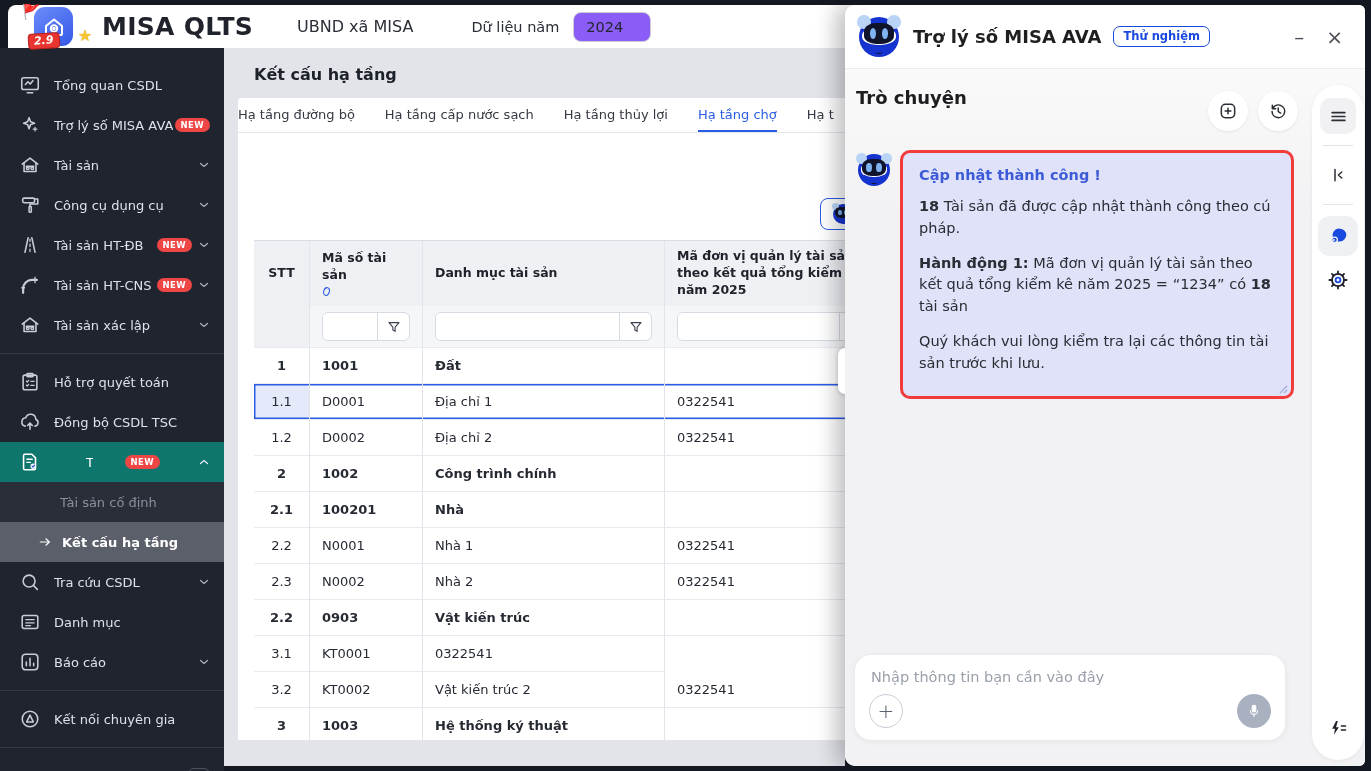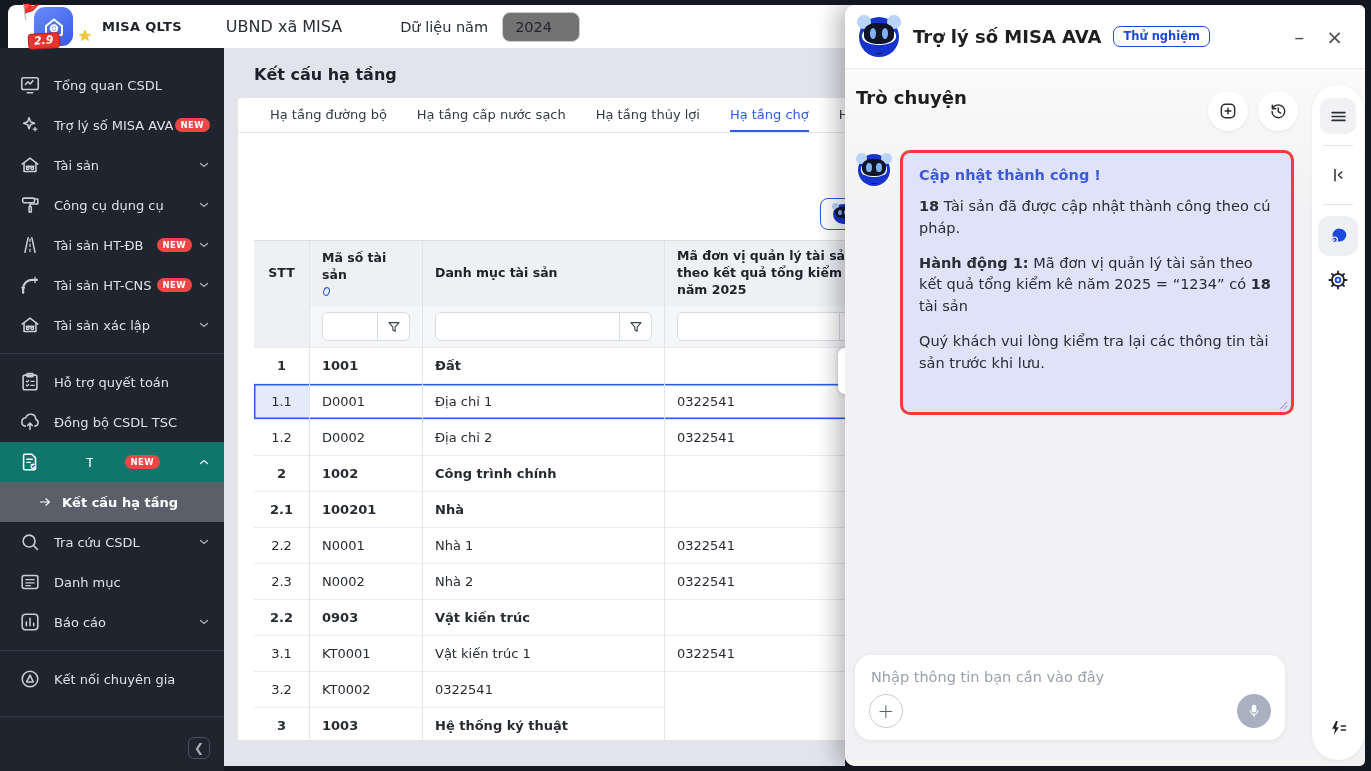--- a/index.html
+++ b/index.html
@@ -14,25 +14,25 @@
   .topbar { position:absolute; left:8px; top:5px; right:7px; height:43px;
     background:#fff; border-radius:8px 8px 0 0; display:flex; align-items:center; z-index:5; }
   .logo-wrap { position:relative; width:74px; height:43px; margin-left:12px; }
   .logo-sq { position:absolute; left:14px; top:2px; width:39px; height:39px; border-radius:11px;
     background:linear-gradient(145deg,#6a8cfa,#3558e8); display:flex; align-items:center; justify-content:center; }
   .logo-flag { position:absolute; left:2px; top:0px; font-size:15px; line-height:1; }
   .logo-star { position:absolute; right:2px; bottom:4px; color:#f7c531; font-size:16px; line-height:1; text-shadow:0 0 1px #c9921a; }
   .logo-ver { position:absolute; left:8px; bottom:-1px; background:#e8352f; color:#fff; font-size:11px;
     font-weight:bold; font-style:italic; padding:0 5px 1px; border-radius:4px; transform:rotate(-4deg);
     border:1px solid #b31f1c; }
-  .app-name { font-size:13px; font-weight:bold; color:#20232b; letter-spacing:.3px; margin-left:8px; }
+  .app-name { font-size:25px; font-weight:bold; color:#20232b; letter-spacing:.3px; margin-left:8px; }
   .org-name { font-size:16px; color:#2a2e37; margin-left:44px; }
   .year-label { font-size:14.5px; color:#2a2e37; margin-left:58px;text-align:right; }
   .year-input { width:78px; height:30px; margin-left:14px; border:1px solid #c9ced6; border-radius:8px;
-    font-size:14.5px; color:#23262e; text-align:left; padding-left:12px; background:#737373;
+    font-size:14.5px; color:#23262e; text-align:left; padding-left:12px; background:#8b5cf6;
     font-family:inherit; }
 
   
   .sidebar { position:absolute; left:0; top:48px; width:224px; bottom:0; background:#20242f;
     color:#dde1e8; z-index:4; display:flex; flex-direction:column; }
   .side-list { padding-top:17px; }
   .side-item { position:relative; height:40px; display:flex; align-items:center; padding:0 14px 0 19px;
     font-size:13px; cursor:pointer; }
   .side-item .s-icon { width:22px; height:22px; margin-right:13px; color:#c8cdd6; flex:0 0 22px; }
   .side-item .s-label { white-space:nowrap; overflow:hidden; }
@@ -52,21 +52,21 @@
   .collapse-row { height:46px; display:flex; align-items:center; justify-content:flex-end; padding-right:14px; }
   .collapse-btn { width:22px; height:22px; border:1px solid #4a505c; border-radius:6px; color:#aab0ba;
     display:flex; align-items:center; justify-content:center; font-size:12px; cursor:pointer; }
 
   
   .main { position:absolute; left:224px; top:48px; width:621px; bottom:5px; background:#e2e4e9;
     overflow:hidden; z-index:3; }
   .page-title { font-size:16px; font-weight:bold; color:#1d212a; padding:17px 0 0 30px; }
   .panel { position:absolute; left:14px; top:50px; width:660px; bottom:26px; background:#fff;
     border-radius:4px 4px 0 0; overflow:hidden; }
-  .tabbar { display:flex; gap:30px; padding:0 32px; border-bottom:1px solid #e3e6ea; height:35px;
+  .tabbar { display:flex; gap:30px; padding:0 0; border-bottom:1px solid #e3e6ea; height:35px;
     align-items:stretch; }
   .tab { display:flex; align-items:center; font-size:13px; color:#343943; cursor:pointer;
     border-bottom:2px solid transparent; white-space:nowrap; }
   .tab.active { color:#2b5ce6; border-bottom-color:#2b5ce6; font-weight:500; }
   .ava-assist-btn { position:absolute; right:-18px; top:100px; height:32px; min-width:96px;
     border:1px solid #2b5ce6; border-radius:8px; background:#fff; color:#2b5ce6; font-size:13px;
     display:flex; align-items:center; gap:8px; padding:0 12px; cursor:pointer; }
   .mini-ava { width:20px; height:20px; }
 
   
@@ -122,21 +122,21 @@
   .rail-btn { width:36px; height:36px; border-radius:10px; display:flex; align-items:center;
     justify-content:center; color:#2a2d33; cursor:pointer; margin:3px 0; }
   .rail-btn.boxed { background:#f1f1f3; }
   .rail-div { width:30px; height:1px; background:#e4e4e7; margin:8px 0; }
   .rail-btn.chat-active { background:#eef0f4; color:#1a49e0; width:40px; height:40px; border-radius:12px; }
   .rail-bottom { margin-top:auto; margin-bottom:14px; }
 
   
   .msg-row { position:absolute; left:13px; top:81px; display:flex; align-items:flex-start; }
   .bubble { margin-left:10px; width:394px; background:#dfe2f8; border:3.5px solid #f23b3b;
-    border-radius:10px; padding:14px 16px 32px; position:relative; }
+    border-radius:10px; padding:14px 16px 16px; position:relative; }
   .bubble .b-title { color:#3d5bd6; font-weight:bold; font-size:14.5px; margin-bottom:13px; }
   .bubble p { font-size:14.5px; line-height:1.5; color:#2a2d33; margin-bottom:13px; }
   .bubble p:last-child { margin-bottom:6px; }
   .resize-corner { position:absolute; right:3px; bottom:2px; width:9px; height:9px; color:#9aa3d6; }
 
   
   .ava { position:relative; border-radius:50%; background:#1533cf; flex:0 0 auto; }
   .ava .ear { position:absolute; width:34%; height:34%; border-radius:50%; background:#b9d4f6; top:-4%; }
   .ava .ear.l { left:-5%; } .ava .ear.r { right:-5%; }
   .ava .face { position:absolute; left:8%; right:8%; top:26%; height:46%; background:#fff; border-radius:45%; }
@@ -309,20 +309,23 @@
           </svg>
         </span>
         <span class="s-label">Tổng kiểm kê</span>
         <span class="badge-new">NEW</span>
         <span class="chev">
           <svg width="12" height="12" viewBox="0 0 24 24" fill="none" stroke="currentColor" stroke-width="1.7" stroke-linecap="round" stroke-linejoin="round">
             <path d="M5 15l7-6 7 6" stroke-width="2.4"></path>
           </svg>
         </span>
       </div>
+      <div class="sub-item">
+        <span>Tài sản cố định</span>
+      </div>
       <div class="sub-item sel">
         <span class="arrow">
           <svg width="18" height="14" viewBox="0 0 24 24" fill="none" stroke="currentColor" stroke-linecap="round" stroke-linejoin="round">
             <path d="M4 12h15M13.5 6.5L19.5 12l-6 5.5" stroke-width="2"></path>
           </svg>
         </span>
         <span>Kết cấu hạ tầng</span>
       </div>
       <div class="side-item">
         <span class="s-icon">
@@ -498,26 +501,26 @@
         </div>
         <div class="trow tdata bold">
           <div>2.2</div>
           <div>0903</div>
           <div>Vật kiến trúc</div>
           <div></div>
         </div>
         <div class="trow tdata">
           <div>3.1</div>
           <div>KT0001</div>
-          <div>Vật kiến trúc 1</div>
           <div>0322541</div>
         </div>
         <div class="trow tdata">
           <div>3.2</div>
           <div>KT0002</div>
+          <div>Vật kiến trúc 2</div>
           <div>0322541</div>
         </div>
         <div class="trow tdata bold">
           <div>3</div>
           <div>1003</div>
           <div>Hệ thống ký thuật</div>
           <div></div>
         </div>
       </div>
 

